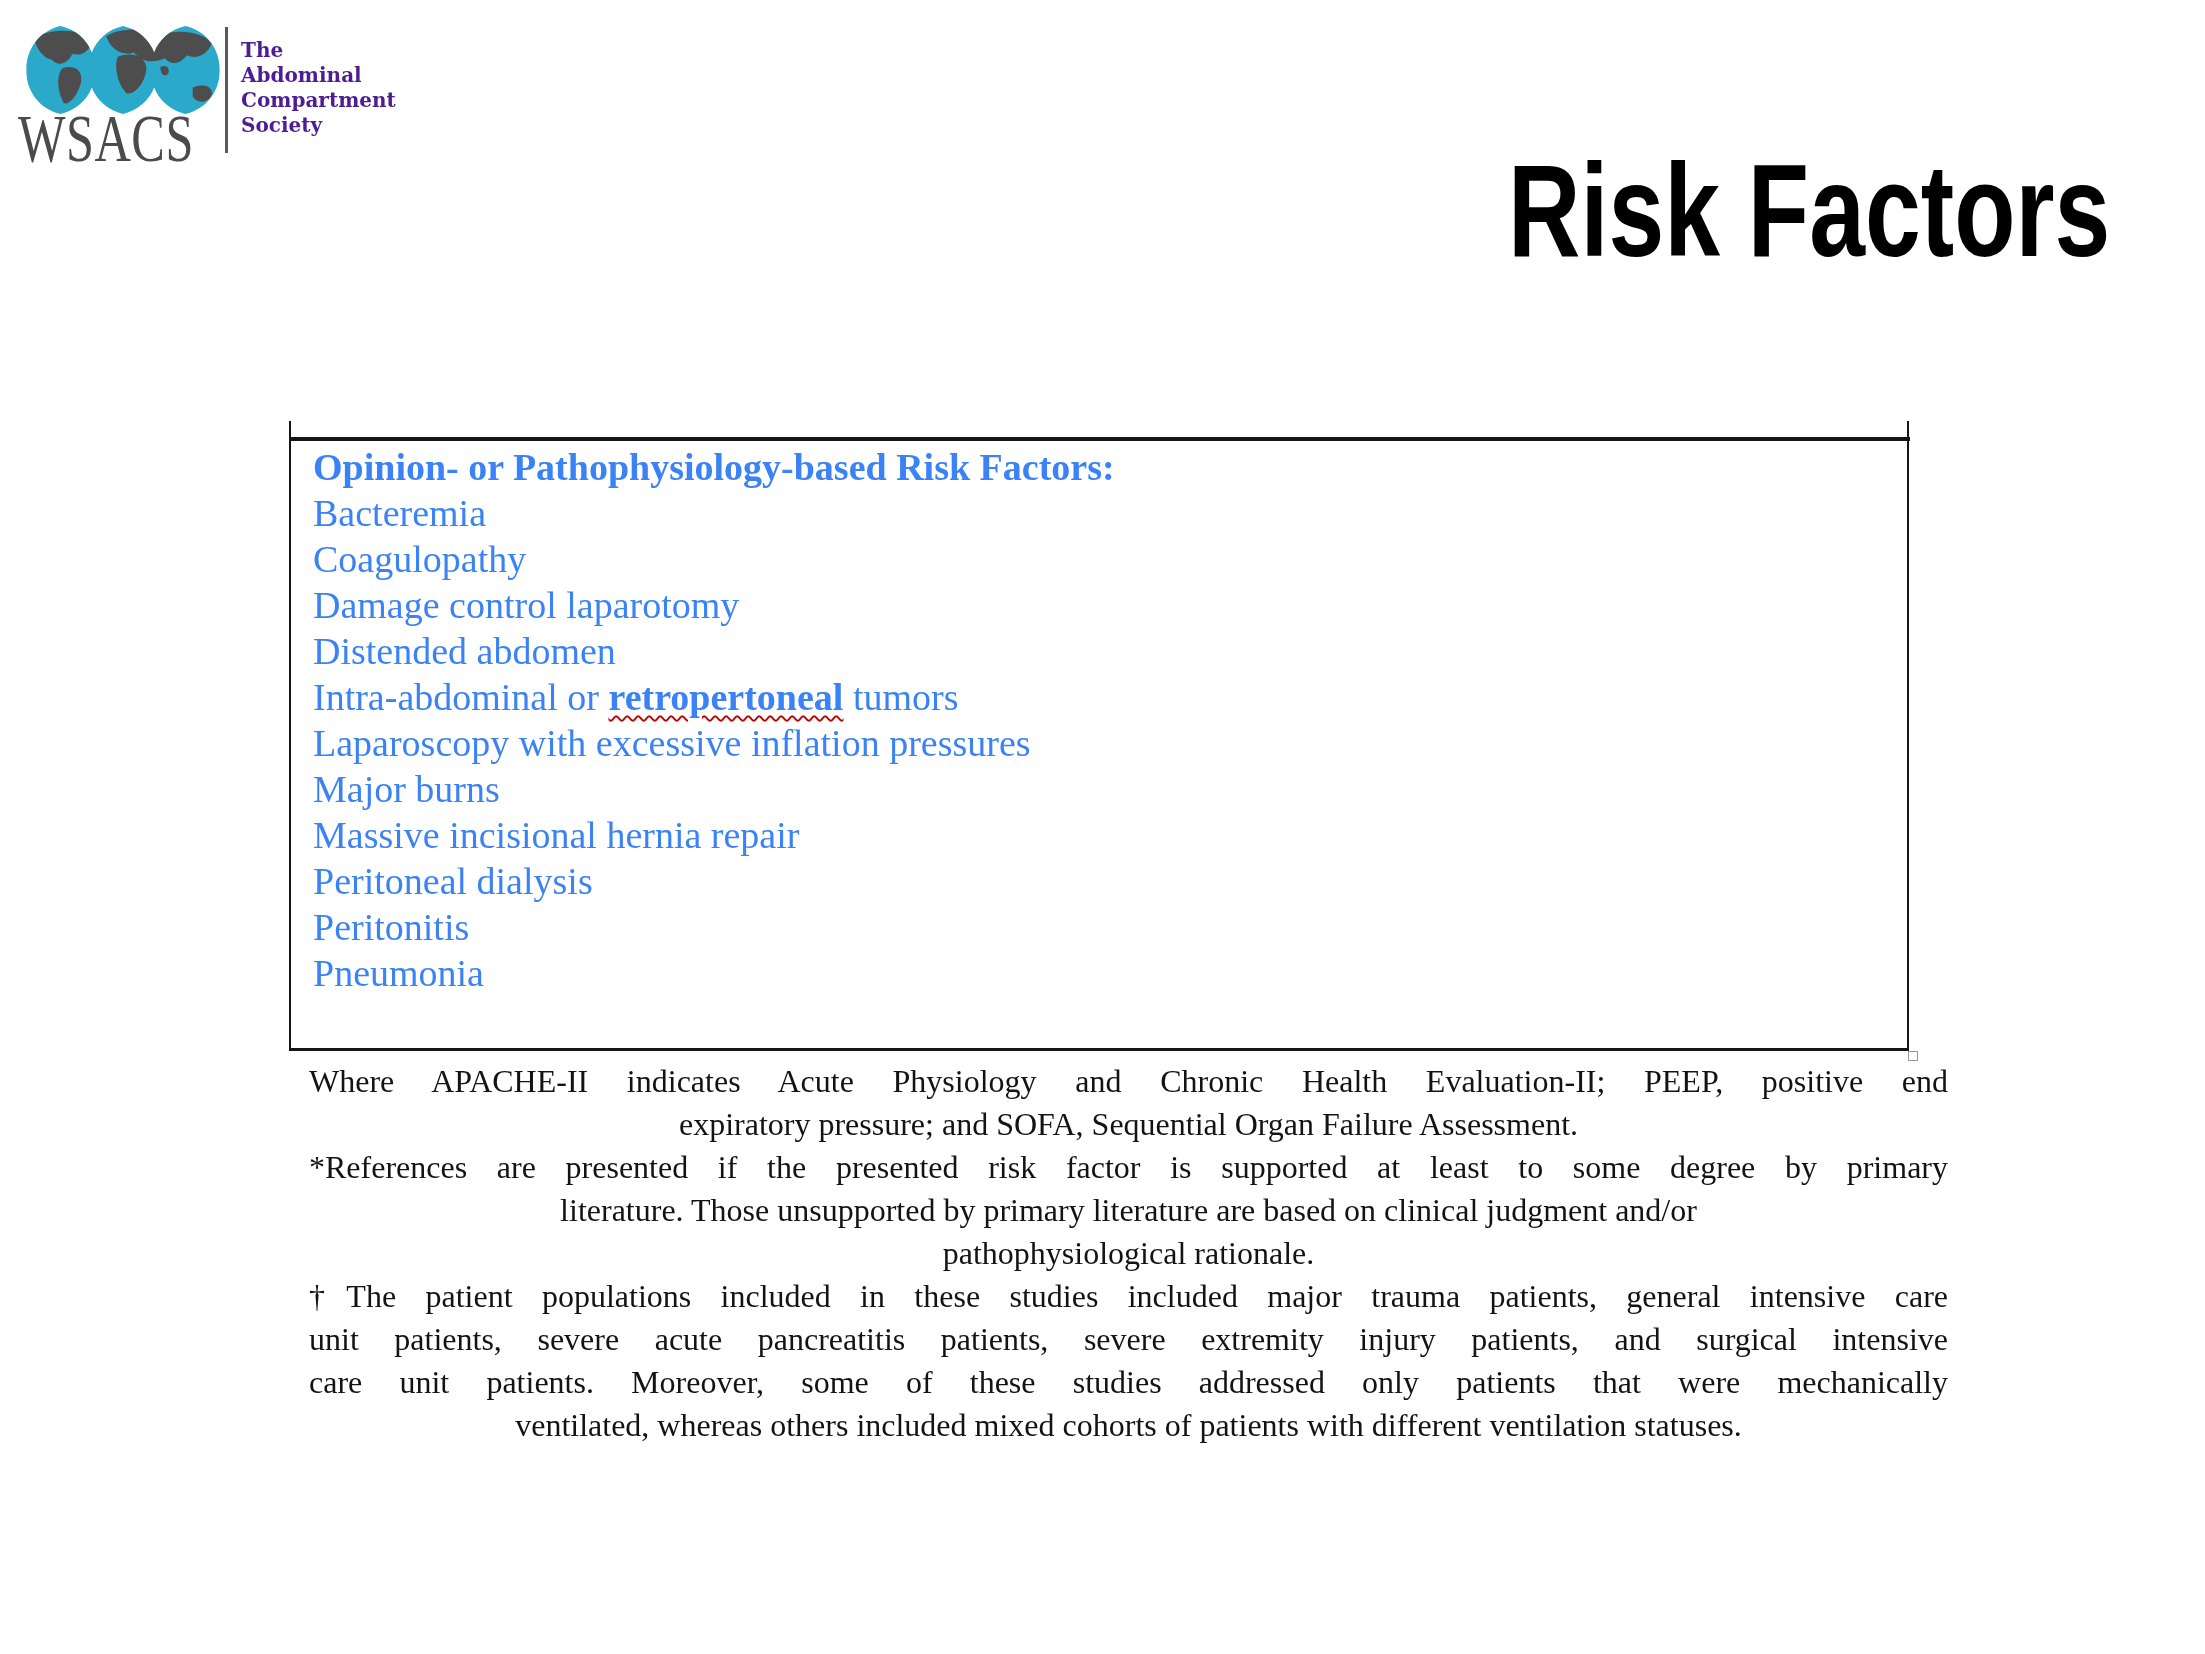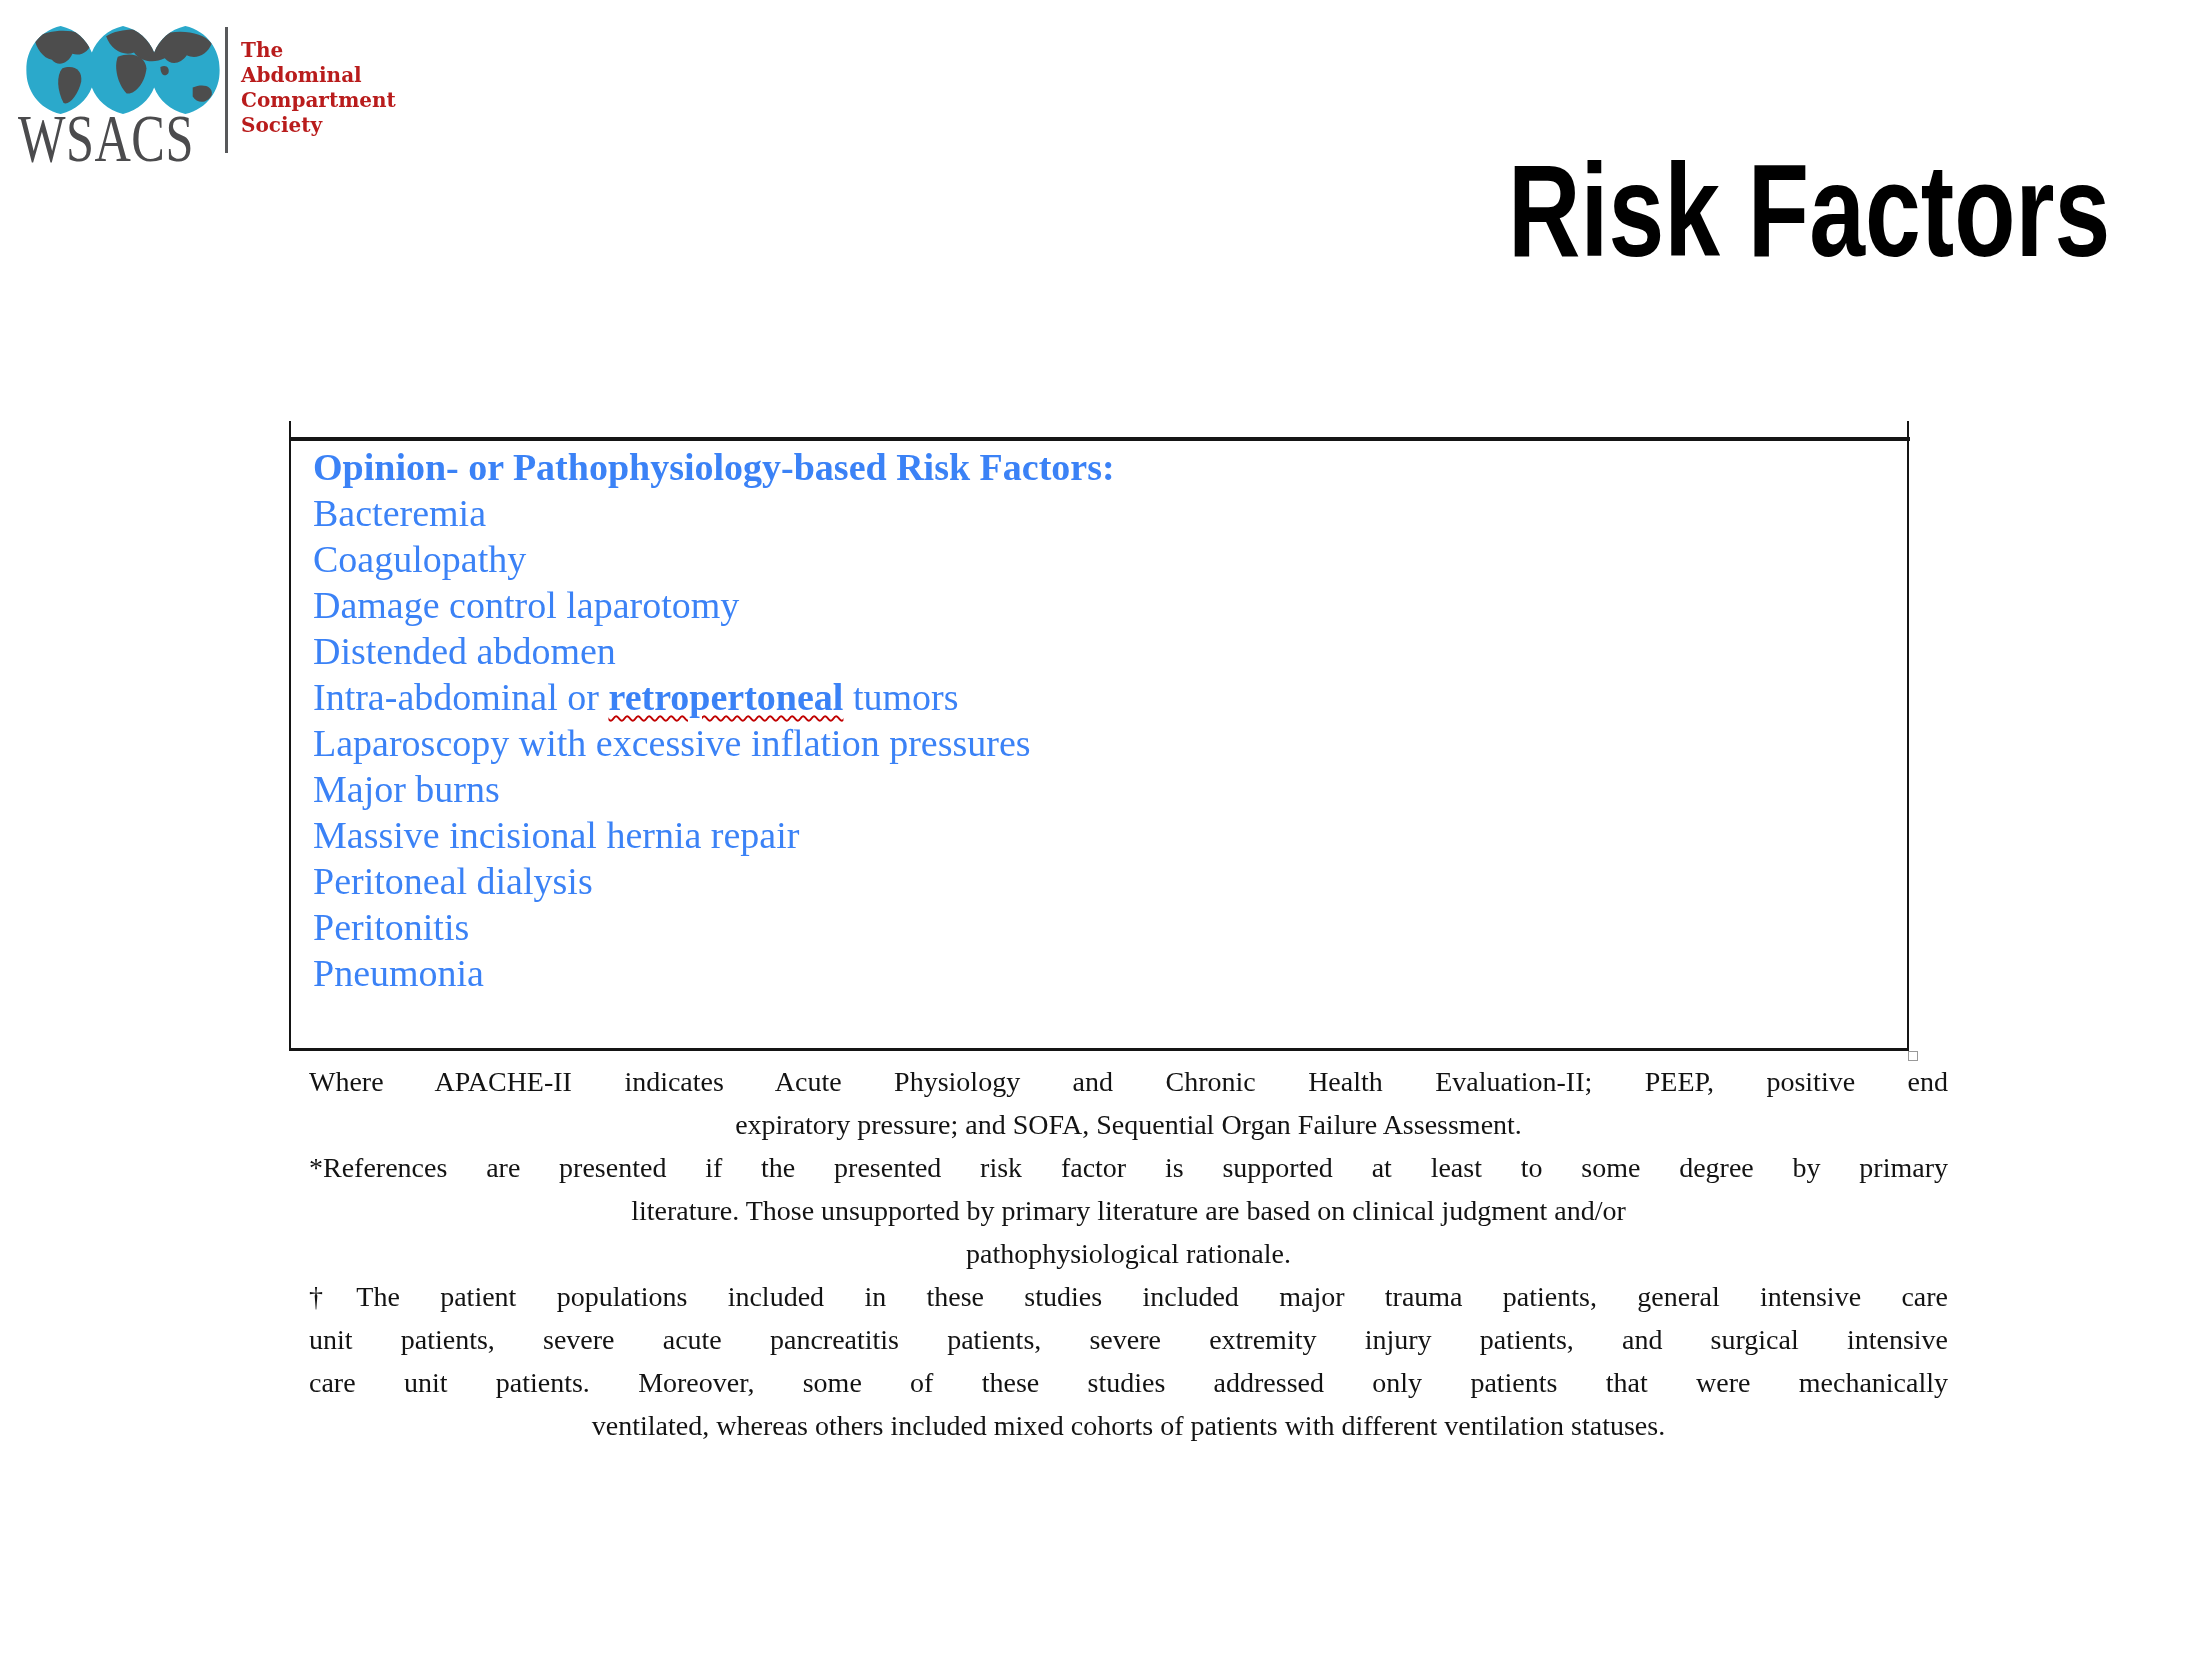--- a/index.html
+++ b/index.html
@@ -6,21 +6,21 @@
   html,body { width:2205px; height:1654px; background:#ffffff; overflow:hidden;
               font-family:"Liberation Serif", serif; }
 
   
   .logo-globes { position:absolute; left:23.5px; top:26px; width:198px; height:88px; }
   .logo-acronym { position:absolute; left:17.6px; top:104px; font-family:"Liberation Serif",serif;
                   font-size:68px; line-height:1; color:#4b4b4d; letter-spacing:0.7px;
                   transform:scaleX(0.74); transform-origin:0 0; }
   .logo-divider { position:absolute; left:225px; top:26.5px; width:2.9px; height:126px; background:#58595b; }
   .logo-org { position:absolute; left:241px; top:38px; font-family:"DejaVu Serif",serif;
-              font-weight:bold; font-size:20px; line-height:25px; color:#b91c1c; }
+              font-weight:bold; font-size:20px; line-height:25px; color:#4c1d95; }
 
   
   .title-wrap { position:absolute; left:4px; right:0; top:141px; text-align:right; }
   .title-text { display:inline-block; font-family:"Liberation Sans",sans-serif; font-weight:bold;
                 font-size:132px; line-height:140px; color:#000;
                 transform:scaleX(0.76); transform-origin:50% 0; white-space:nowrap; }
 
   
   .riskbox { position:absolute; left:289px; top:421px; width:1620px; height:630px;
              border-left:2.2px solid #151515; border-right:2.9px solid #151515;
@@ -32,21 +32,21 @@
   .misspelled { text-decoration:underline; text-decoration-style:wavy;
                 text-decoration-color:#c00000; text-decoration-thickness:1.8px;
                 text-underline-offset:5.1px;font-weight:bold; }
 
   
   .obj-handle { position:absolute; left:1908px; top:1051px; width:10.3px; height:10.3px;
                 border:1.8px solid #999; background:#fff; }
 
   
   .footnotes { position:absolute; left:309px; top:1060px; width:1639px;
-               font-size:28px; line-height:43px; color:#131313; }
+               font-size:32px; line-height:43px; color:#131313; }
   .fline { text-align:center; }
   .fline.fj { text-align:justify; text-align-last:justify; }
 </style>
 </head>
 <body>
 
 <div>
   <svg class="logo-globes" viewBox="0 0 270 120" xmlns="http://www.w3.org/2000/svg" aria-hidden="true">
     <defs>
       <clipPath id="lobes">

